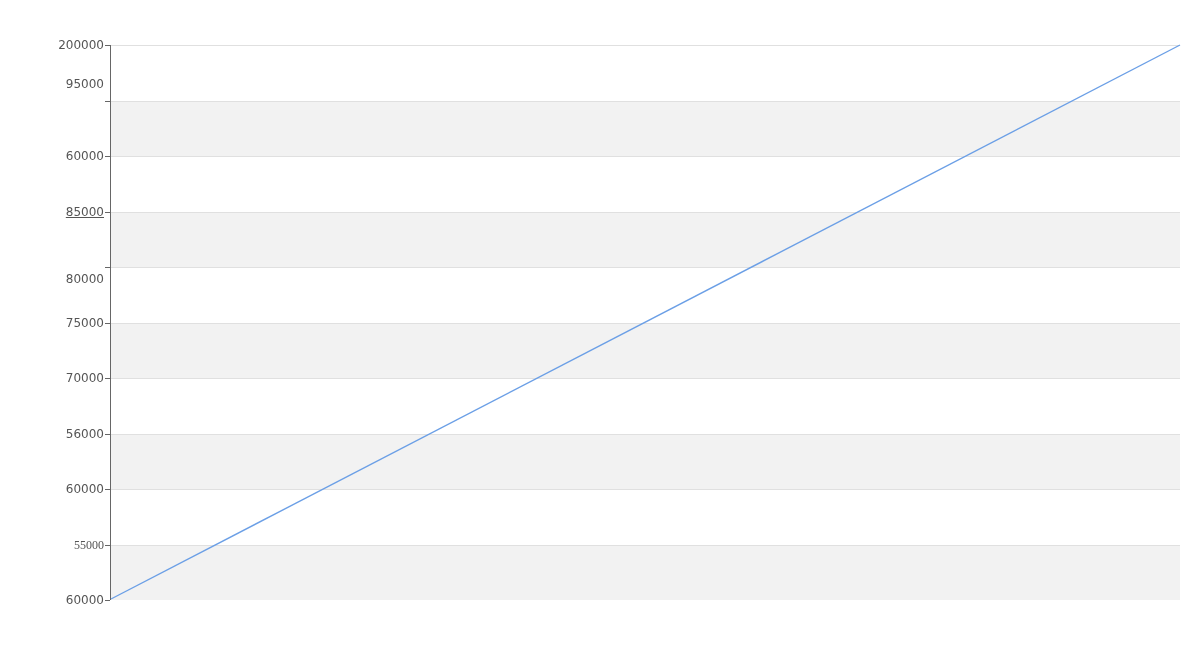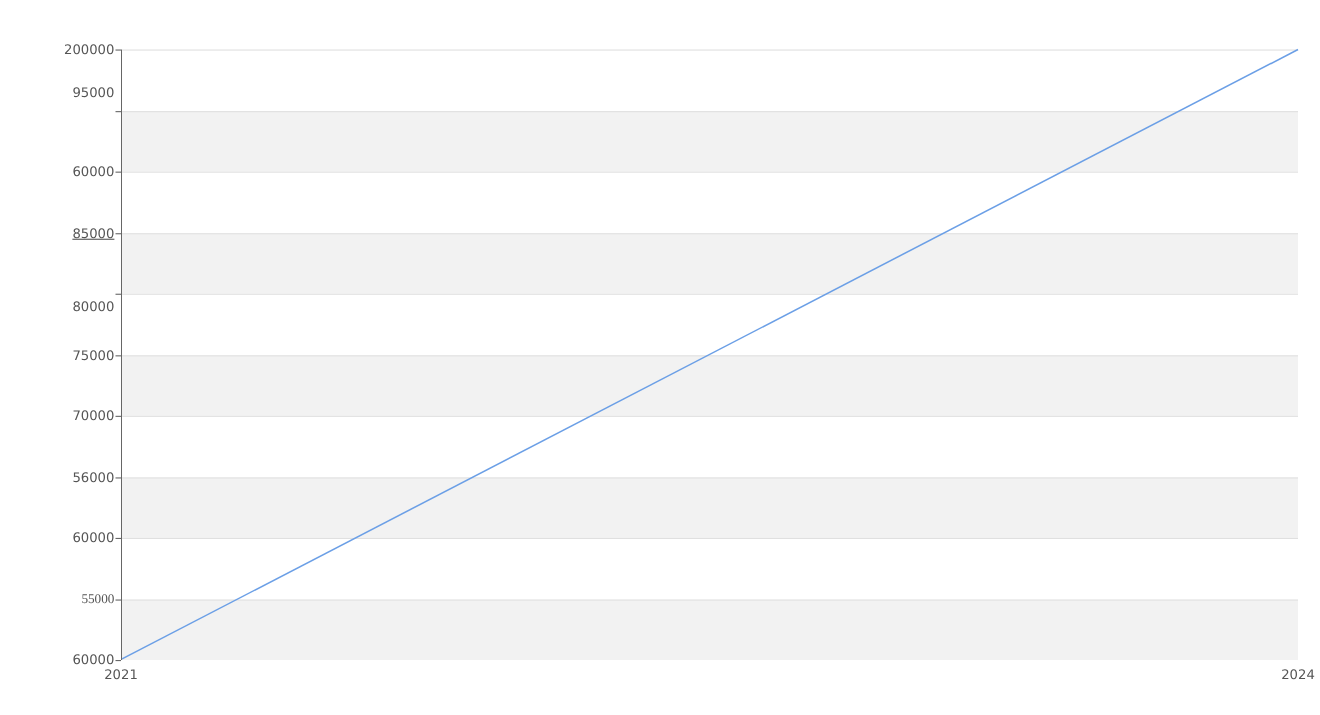--- a/index.html
+++ b/index.html
@@ -139,24 +139,20 @@
       <div class="grid-line" style="top: 388.5px;"></div>
       <div class="grid-line" style="top: 333px;"></div>
       <div class="grid-line" style="top: 277.5px;"></div>
       <div class="grid-line" style="top: 222px;"></div>
       <div class="grid-line" style="top: 166.5px;"></div>
       <div class="grid-line" style="top: 111px;"></div>
       <div class="grid-line" style="top: 55.5px;"></div>
       <div class="grid-line" style="top: 0px;"></div>
     </div>
 
-  <div class="x-labels">
-      <div class="x-label" style="left: 0px;">2021</div>
-      <div class="x-label" style="left: 1070px;">2024</div>
-    </div>
 <div class="y-tick" style="top: 600px;"></div>
     <div class="y-tick" style="top: 544.5px;"></div>
     <div class="y-tick" style="top: 489px;"></div>
     <div class="y-tick" style="top: 433.5px;"></div>
     <div class="y-tick" style="top: 378px;"></div>
     <div class="y-tick" style="top: 322.5px;"></div>
     <div class="y-tick" style="top: 267px;"></div>
     <div class="y-tick" style="top: 211.5px;"></div>
     <div class="y-tick" style="top: 156px;"></div>
     <div class="y-tick" style="top: 100.5px;"></div>

